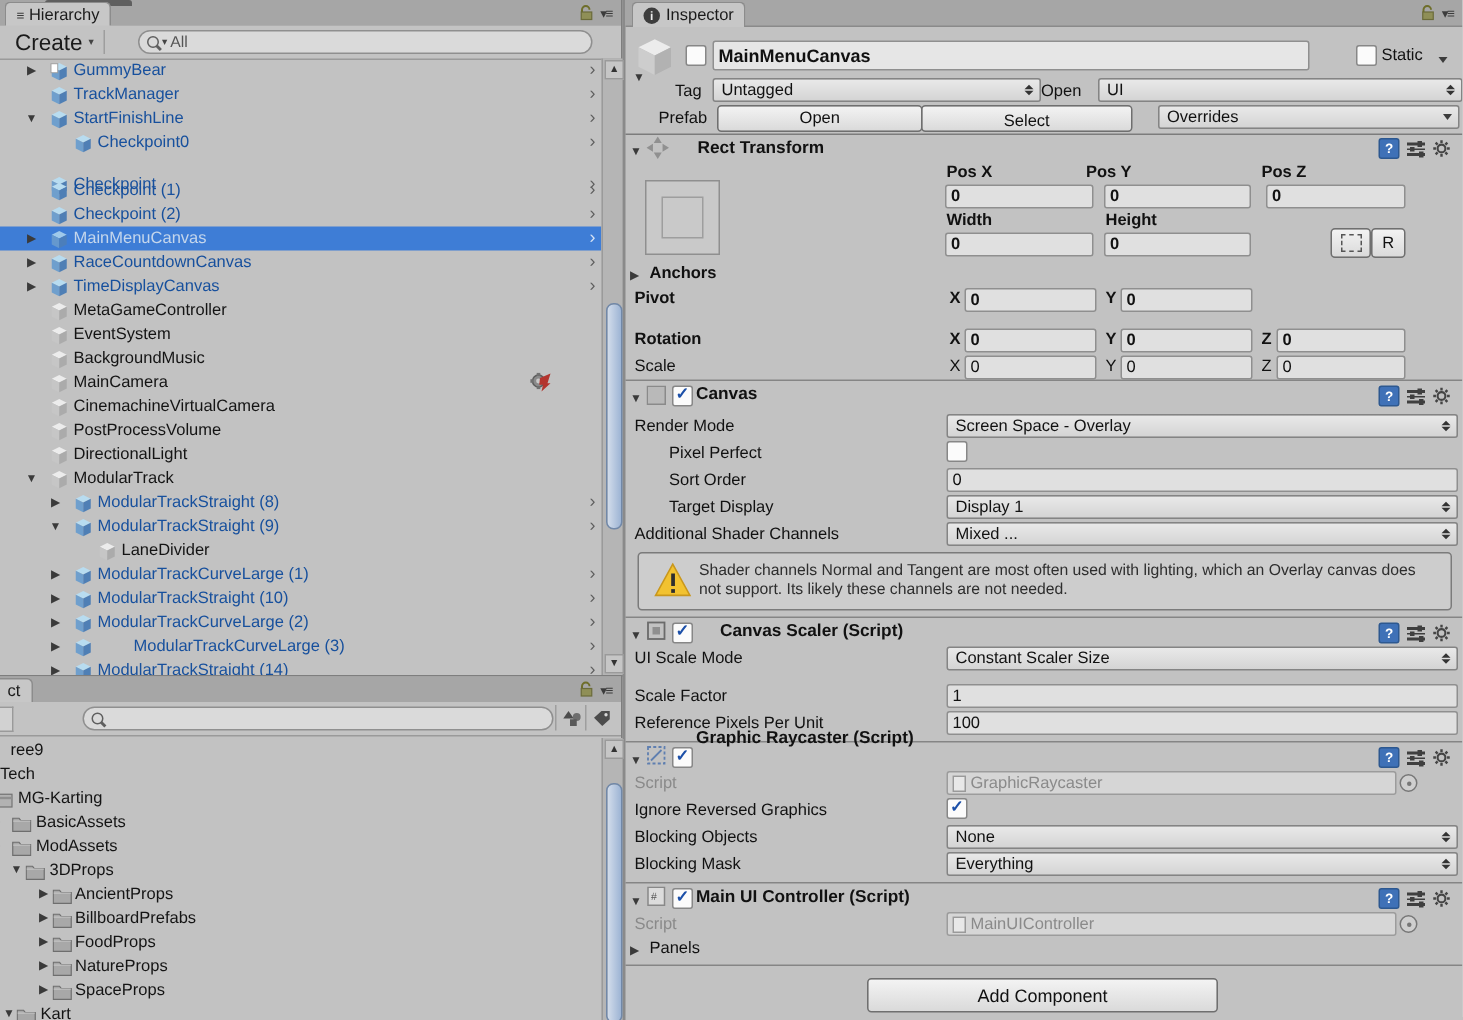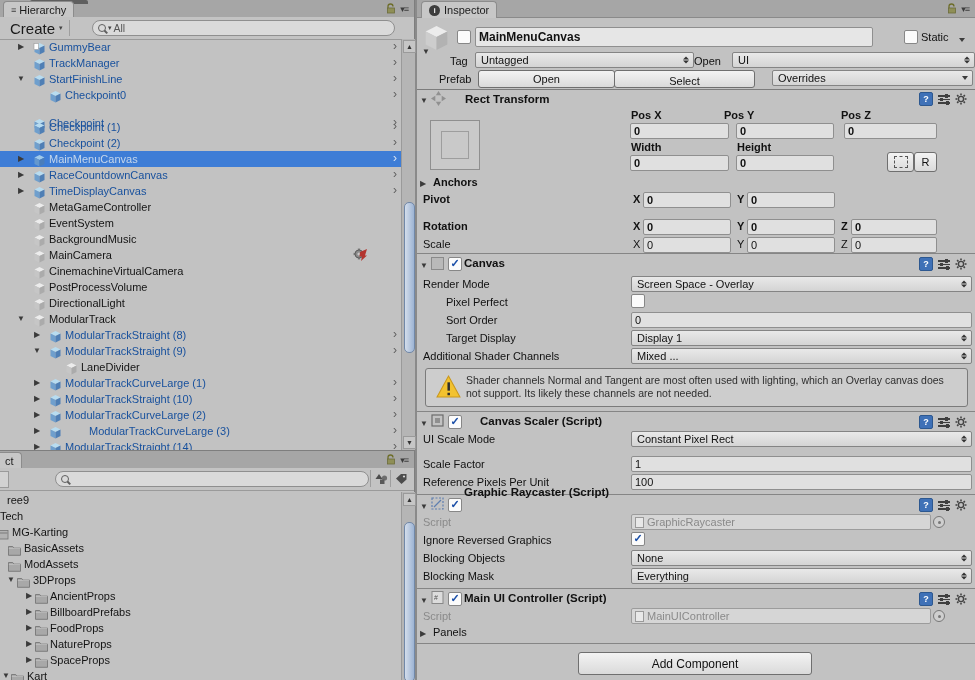--- a/index.html
+++ b/index.html
@@ -744,21 +744,21 @@
             <line x1="9.7" y1="6" x2="11.5" y2="6"></line>
             <line x1="2.1" y1="2.1" x2="3.4" y2="3.4"></line>
             <line x1="8.6" y1="8.6" x2="9.9" y2="9.9"></line>
             <line x1="9.9" y1="2.1" x2="8.6" y2="3.4"></line>
             <line x1="3.4" y1="8.6" x2="2.1" y2="9.9"></line>
           </g>
         </svg>
     </div>
     <span class="lbl" style="left:6px;top:433px;">UI Scale Mode</span>
     <div class="dd" style="left:214px;top:431px;width:320px;">
-        <span>Constant Pixel Rect</span>
+        <span>Constant Scaler Size</span>
         <span class="car2">
           <i class="u"></i>
           <i class="d"></i>
         </span>
       </div>
     <span class="lbl" style="left:6px;top:458px;">Scale Factor</span>
     <div class="fld" style="left:214px;top:456px;width:333px;">
         <span>1</span>
       </div>
     <span class="lbl" style="left:6px;top:476px;">Reference Pixels Per Unit</span>

